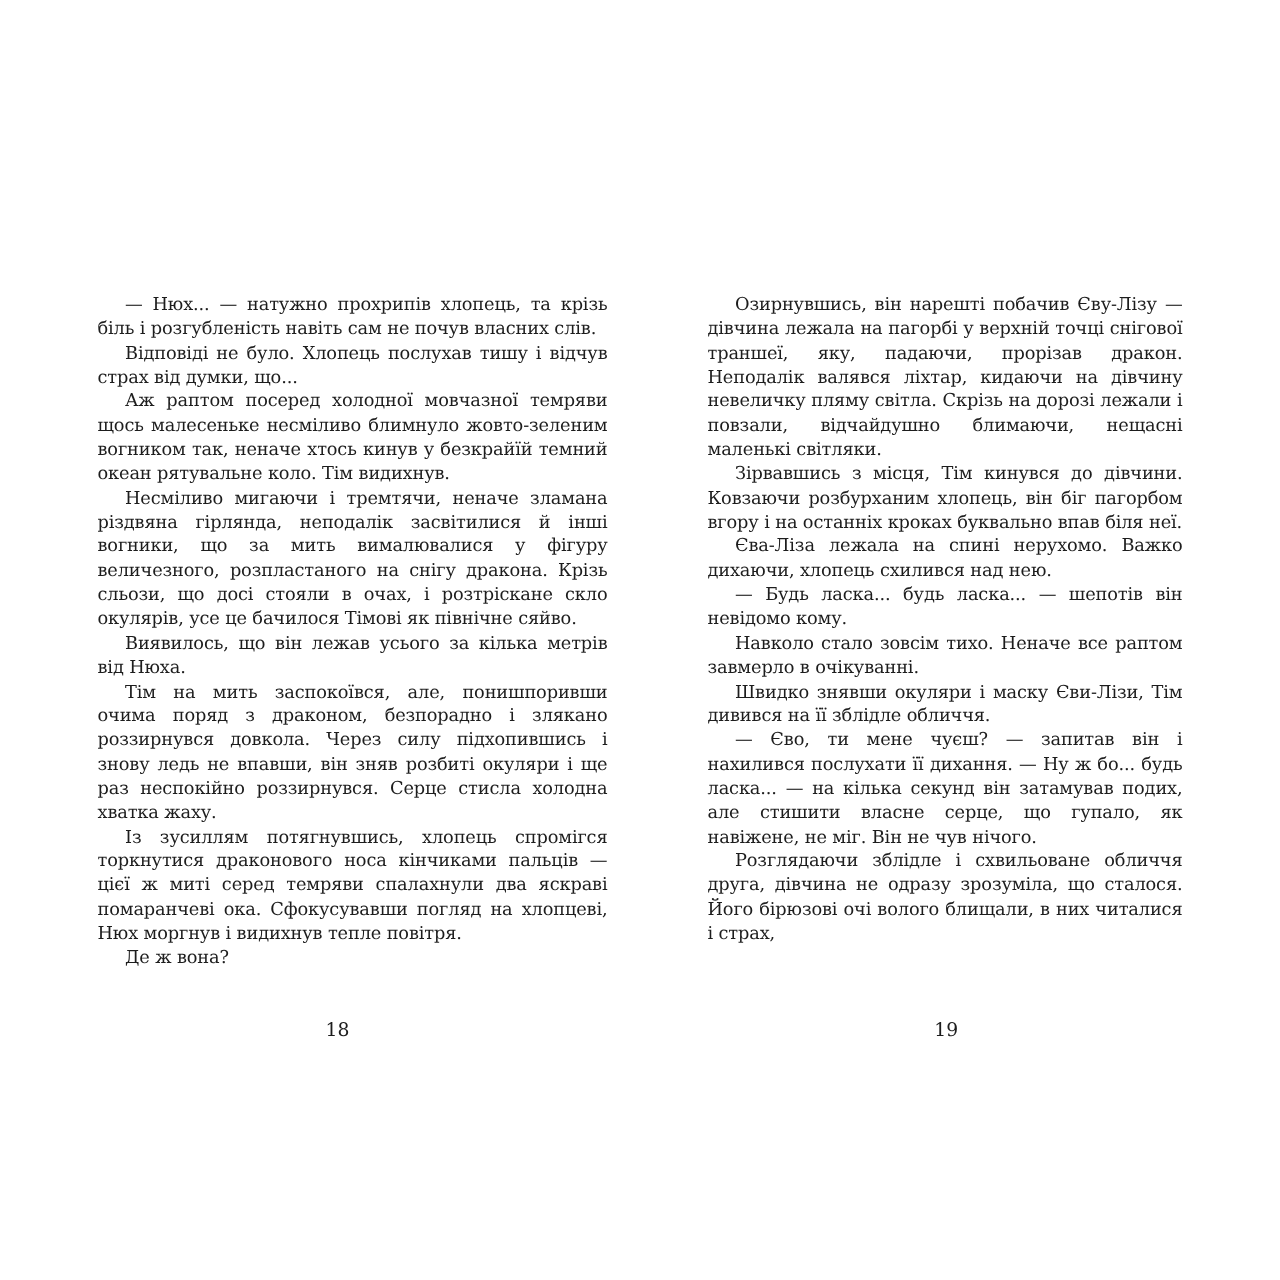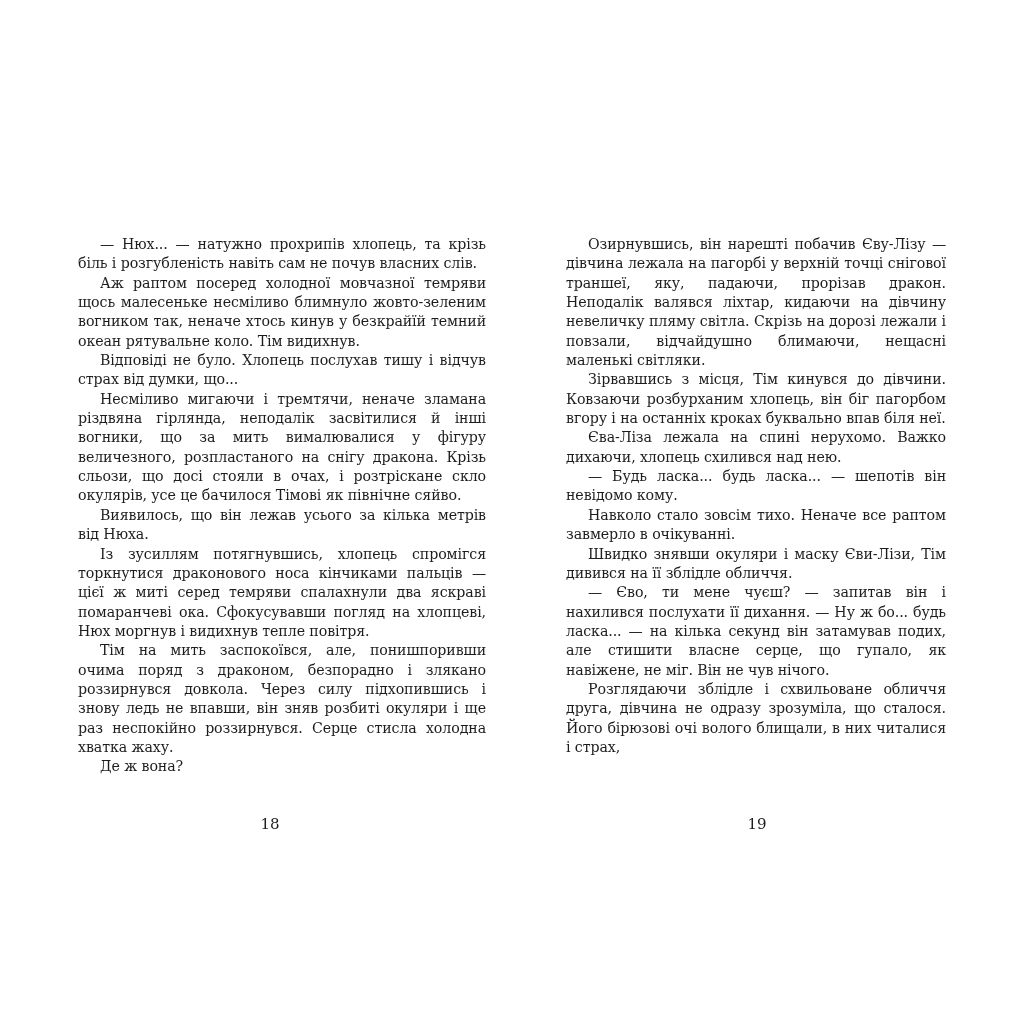--- a/index.html
+++ b/index.html
@@ -53,26 +53,26 @@
     .page-number.right { left: 727px; }
   </style>
 </head>
 <body>
 
 <div class="spread">
 
   <div class="page left">
     <div class="text">
       <p>— Нюх... — натужно прохрипів хлопець, та крізь біль і розгубленість навіть сам не почув власних слів.</p>
+      <p>Відповіді не було. Хлопець послухав тишу і відчув страх від думки, що...</p>
       <p>Аж раптом посеред холодної мовчазної темряви щось малесеньке несміливо блимнуло жовто-зеленим вогником так, неначе хтось кинув у безкрайїй темний океан рятувальне коло. Тім видихнув.</p>
-      <p>Відповіді не було. Хлопець послухав тишу і відчув страх від думки, що...</p>
       <p>Несміливо мигаючи і тремтячи, неначе зламана різдвяна гірлянда, неподалік засвітилися й інші вогники, що за мить вималювалися у фігуру величезного, розпластаного на снігу дракона. Крізь сльози, що досі стояли в очах, і розтріскане скло окулярів, усе це бачилося Тімові як північне сяйво.</p>
       <p>Виявилось, що він лежав усього за кілька метрів від Нюха.</p>
+      <p>Тім на мить заспокоївся, але, понишпоривши очима поряд з драконом, безпорадно і злякано роззирнувся довкола. Через силу підхопившись і знову ледь не впавши, він зняв розбиті окуляри і ще раз неспокійно роззирнувся. Серце стисла холодна хватка жаху.</p>
       <p>Із зусиллям потягнувшись, хлопець спромігся торкнутися драконового носа кінчиками пальців — цієї ж миті серед темряви спалахнули два яскраві помаранчеві ока. Сфокусувавши погляд на хлопцеві, Нюх моргнув і видихнув тепле повітря.</p>
-      <p>Тім на мить заспокоївся, але, понишпоривши очима поряд з драконом, безпорадно і злякано роззирнувся довкола. Через силу підхопившись і знову ледь не впавши, він зняв розбиті окуляри і ще раз неспокійно роззирнувся. Серце стисла холодна хватка жаху.</p>
       <p>Де ж вона?</p>
     </div>
   </div>
 
   <div class="page right">
     <div class="text">
       <p>Озирнувшись, він нарешті побачив Єву-Лізу — дівчина лежала на пагорбі у верхній точці снігової траншеї, яку, падаючи, прорізав дракон. Неподалік валявся ліхтар, кидаючи на дівчину невеличку пляму світла. Скрізь на дорозі лежали і повзали, відчайдушно блимаючи, нещасні маленькі світляки.</p>
       <p>Зірвавшись з місця, Тім кинувся до дівчини. Ковзаючи розбурханим хлопець, він біг пагорбом вгору і на останніх кроках буквально впав біля неї.</p>
       <p>Єва-Ліза лежала на спині нерухомо. Важко дихаючи, хлопець схилився над нею.</p>
       <p>— Будь ласка... будь ласка... — шепотів він невідомо кому.</p>

